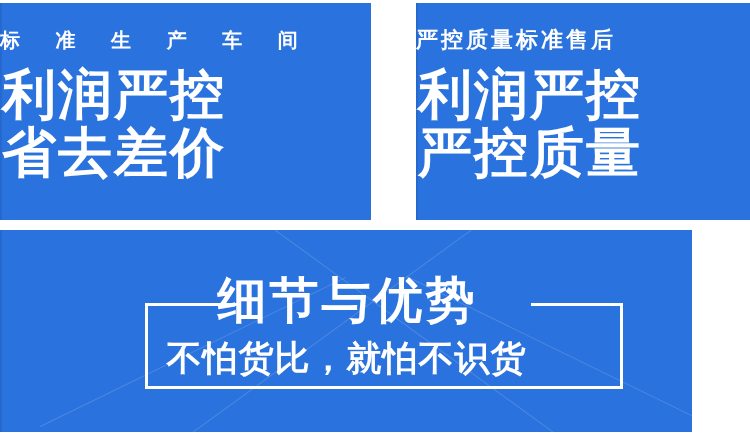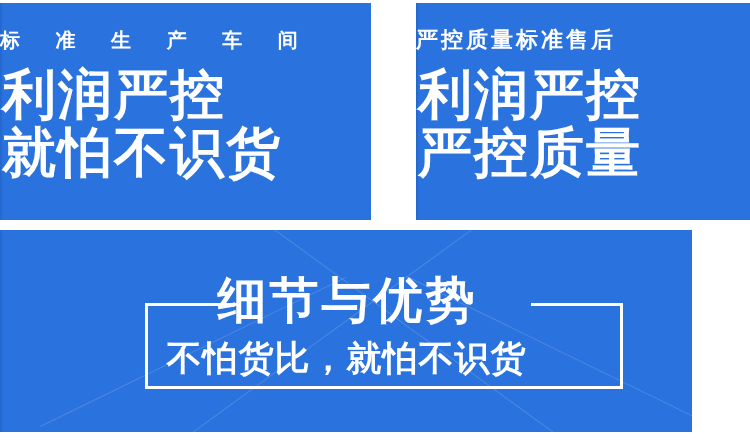--- a/index.html
+++ b/index.html
@@ -145,21 +145,21 @@
 <body>
 
 <div id="banner">
 
   <div class="panel" id="panel-left">
     <div class="panel-inner" id="left-eyebrow">
       <span class="eyebrow spaced">标 准 生 产 车 间</span>
     </div>
     <div class="panel-inner" id="left-lines">
       <div class="headline">利润严控</div>
-      <div class="headline">就怕不识货</div>
+      <div class="headline">省去差价</div>
     </div>
   </div>
 
   <div class="panel" id="panel-right">
     <div class="panel-inner" id="right-eyebrow">
       <span class="eyebrow tight">严控质量标准售后</span>
     </div>
     <div class="panel-inner" id="right-lines">
       <div class="headline">利润严控</div>
       <div class="headline">严控质量</div>

